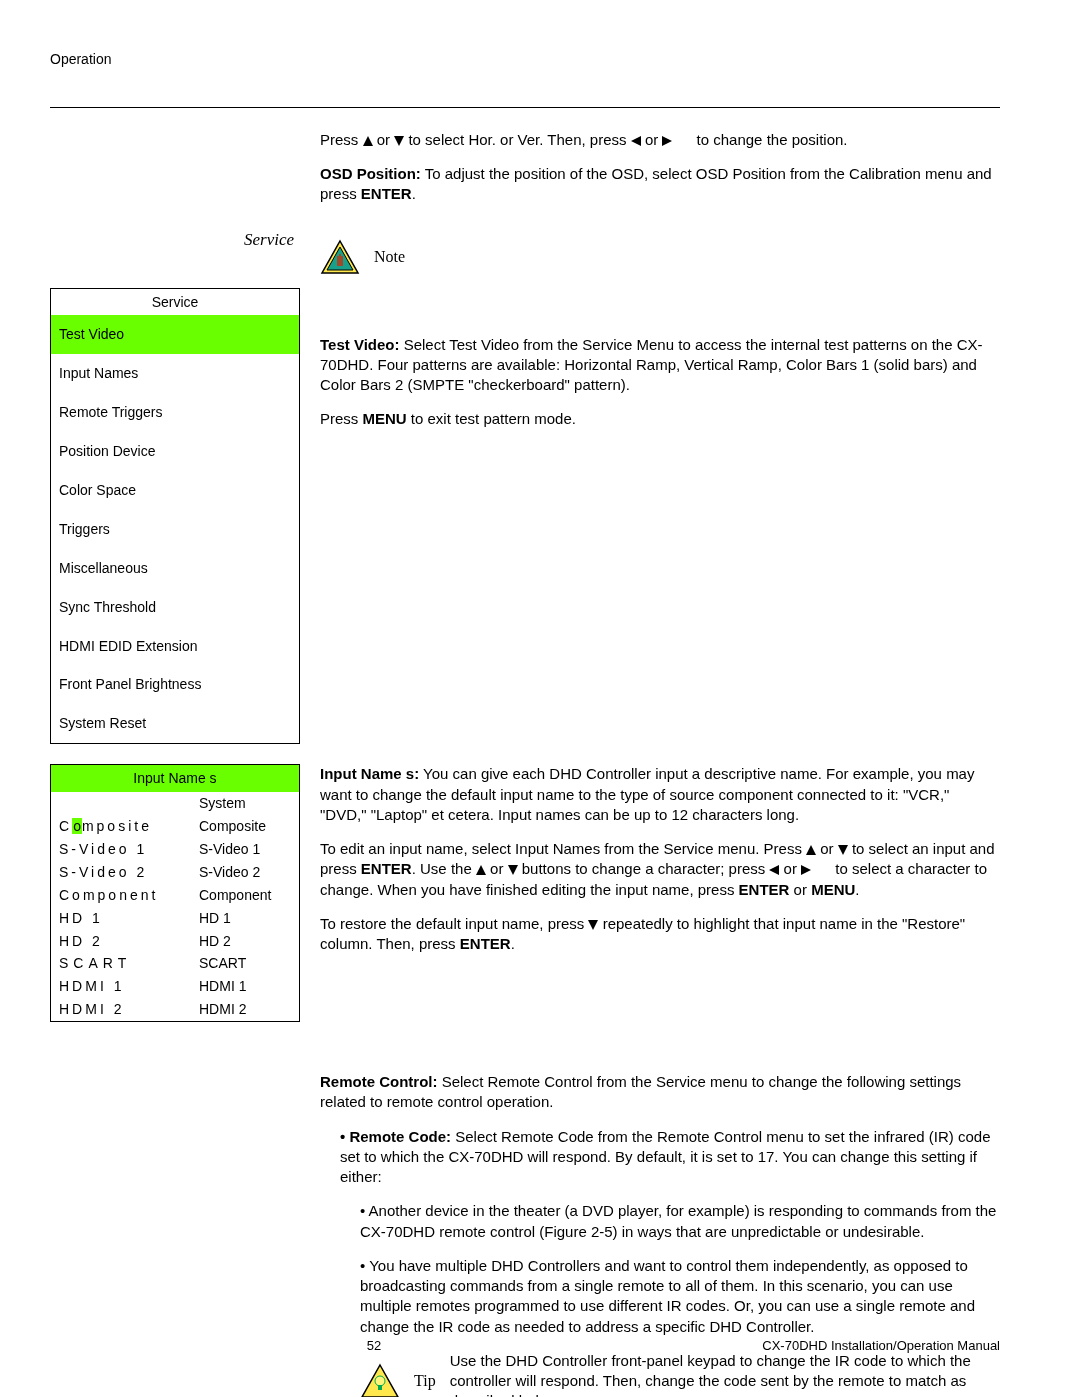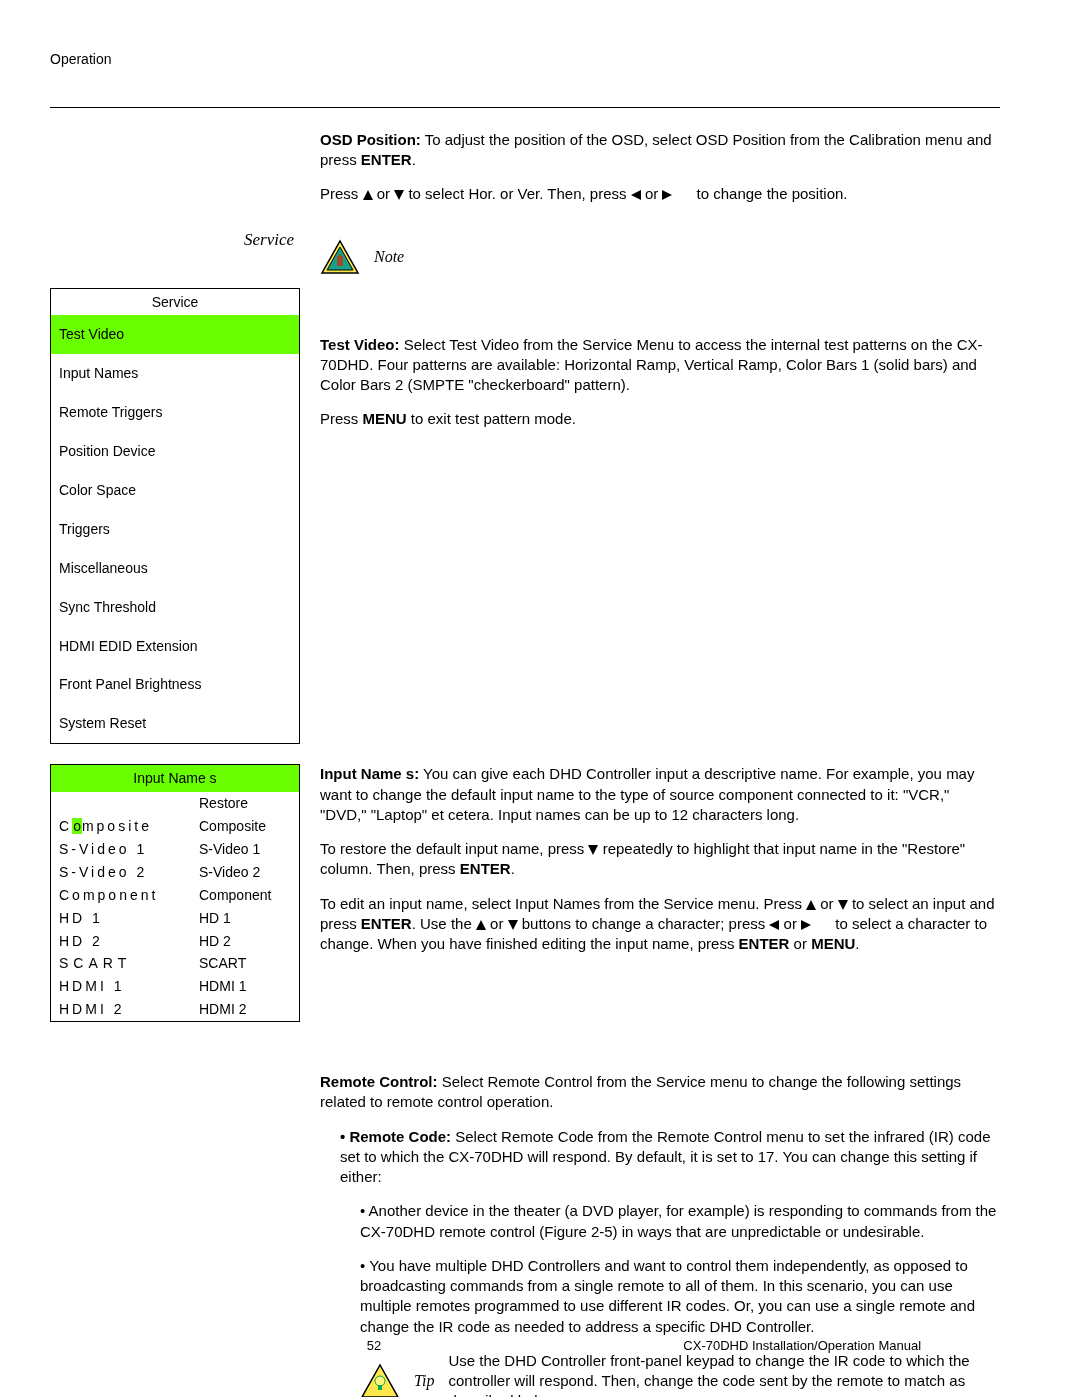--- a/index.html
+++ b/index.html
@@ -85,21 +85,20 @@
   .inames-row.header .c1 { letter-spacing: 0; }
 
   .callout {
     display: flex;
     align-items: center;
     gap: 14px;
     margin: 10px 0 30px 0;
   }
   .callout .label {
     font-family: var(--serif);
-    font-style: italic;
     font-size: 16px;
   }
   .callout .text { flex: 1; }
   .tri {
     width: 40px; height: 36px; flex: 0 0 40px;
   }
   .indent1 { padding-left: 20px; }
   .indent2 { padding-left: 40px; }
 
   .arrow {
@@ -128,46 +127,46 @@
     border-left: 10px solid #000;
   }
   .footer {
     position: absolute;
     bottom: 42px;
     left: 50px; right: 80px;
     font-size: 13px;
     display: flex;
   }
   .footer .pg { flex: 1; text-align: left; }
-  .footer .man { }
+  .footer .man { text-align: right; }
   .sec-gap2 { height: 30px; }
 </style>
 </head>
 <body>
 
 <div class="page">
   <div class="header-label">Operation</div>
   <hr class="rule">
 
   <div class="cols">
     <div class="left"></div>
     <div class="right">
       <p>
-        <b>OSD Position:</b><span> To adjust the position of the OSD, select OSD Position from the Calibration menu and press </span><b>ENTER</b><span>.</span>
-      </p>
-      <p>
         <span>Press </span>
         <span class="arrow up"></span>
         <span> or </span>
         <span class="arrow down"></span>
         <span> to select Hor. or Ver. Then, press </span>
         <span class="arrow left"></span>
         <span> or </span>
         <span class="arrow right"></span>
         <span> to change the position.</span>
+      </p>
+      <p>
+        <b>OSD Position:</b><span> To adjust the position of the OSD, select OSD Position from the Calibration menu and press </span><b>ENTER</b><span>.</span>
       </p>
     </div>
   </div>
 
   <div class="cols" style="margin-top:10px;">
     <div class="left">
       <div class="sub-head">Service</div>
       <div class="menu-box">
         <div class="menu-title">Service</div>
         <div class="menu-item selected">Test Video</div>
@@ -202,21 +201,21 @@
       </p>
     </div>
   </div>
 
   <div class="cols" style="margin-top:20px;">
     <div class="left">
       <div class="menu-box menu2" style="margin-top:0;">
         <div class="menu-title">Input Name s</div>
         <div class="inames-row header">
           <div class="c1"></div>
-          <div class="c2">Restore</div>
+          <div class="c2">System</div>
         </div>
         <div class="inames-row">
           <div class="c1"><span>C</span><span class="cursor">o</span><span>mposite</span></div>
           <div class="c2">Composite</div>
         </div>
         <div class="inames-row">
           <div class="c1">S-Video 1</div>
           <div class="c2">S-Video 1</div>
         </div>
         <div class="inames-row">
@@ -245,40 +244,40 @@
         </div>
         <div class="inames-row">
           <div class="c1">HDMI 2</div>
           <div class="c2">HDMI 2</div>
         </div>
       </div>
     </div>
     <div class="right">
       <p>
         <b>Input Name s:</b> You can give each DHD Controller input a descriptive name. For example, you may want to change the default input name to the type of source component connected to it: "VCR," "DVD," "Laptop" et cetera. Input names can be up to 12 characters long.
+      </p>
+      <p>
+        <span>To edit an input name, select Input Names from the Service menu. Press </span>
+        <span class="arrow up"></span>
+        <span> or </span>
+        <span class="arrow down"></span>
+        <span> to select an input and press </span><b>ENTER</b><span>. Use the </span>
+        <span class="arrow up"></span>
+        <span> or </span>
+        <span class="arrow down"></span>
+        <span> buttons to change a character; press </span>
+        <span class="arrow left"></span>
+        <span> or </span>
+        <span class="arrow right"></span>
+        <span> to select a character to change. When you have finished editing the input name, press </span><b>ENTER</b><span> or </span><b>MENU</b><span>.</span>
       </p>
       <p>
         <span>To restore the default input name, press </span>
         <span class="arrow down"></span>
         <span> repeatedly to highlight that input name in the "Restore" column. Then, press </span><b>ENTER</b><span>.</span>
-      </p>
-      <p>
-        <span>To edit an input name, select Input Names from the Service menu. Press </span>
-        <span class="arrow up"></span>
-        <span> or </span>
-        <span class="arrow down"></span>
-        <span> to select an input and press </span><b>ENTER</b><span>. Use the </span>
-        <span class="arrow up"></span>
-        <span> or </span>
-        <span class="arrow down"></span>
-        <span> buttons to change a character; press </span>
-        <span class="arrow left"></span>
-        <span> or </span>
-        <span class="arrow right"></span>
-        <span> to select a character to change. When you have finished editing the input name, press </span><b>ENTER</b><span> or </span><b>MENU</b><span>.</span>
       </p>
     </div>
   </div>
 
   <div class="cols" style="margin-top:50px;">
     <div class="left"></div>
     <div class="right">
       <p>
         <b>Remote Control:</b>  Select Remote Control from the Service menu to change the following settings related to remote control operation.
       </p>

